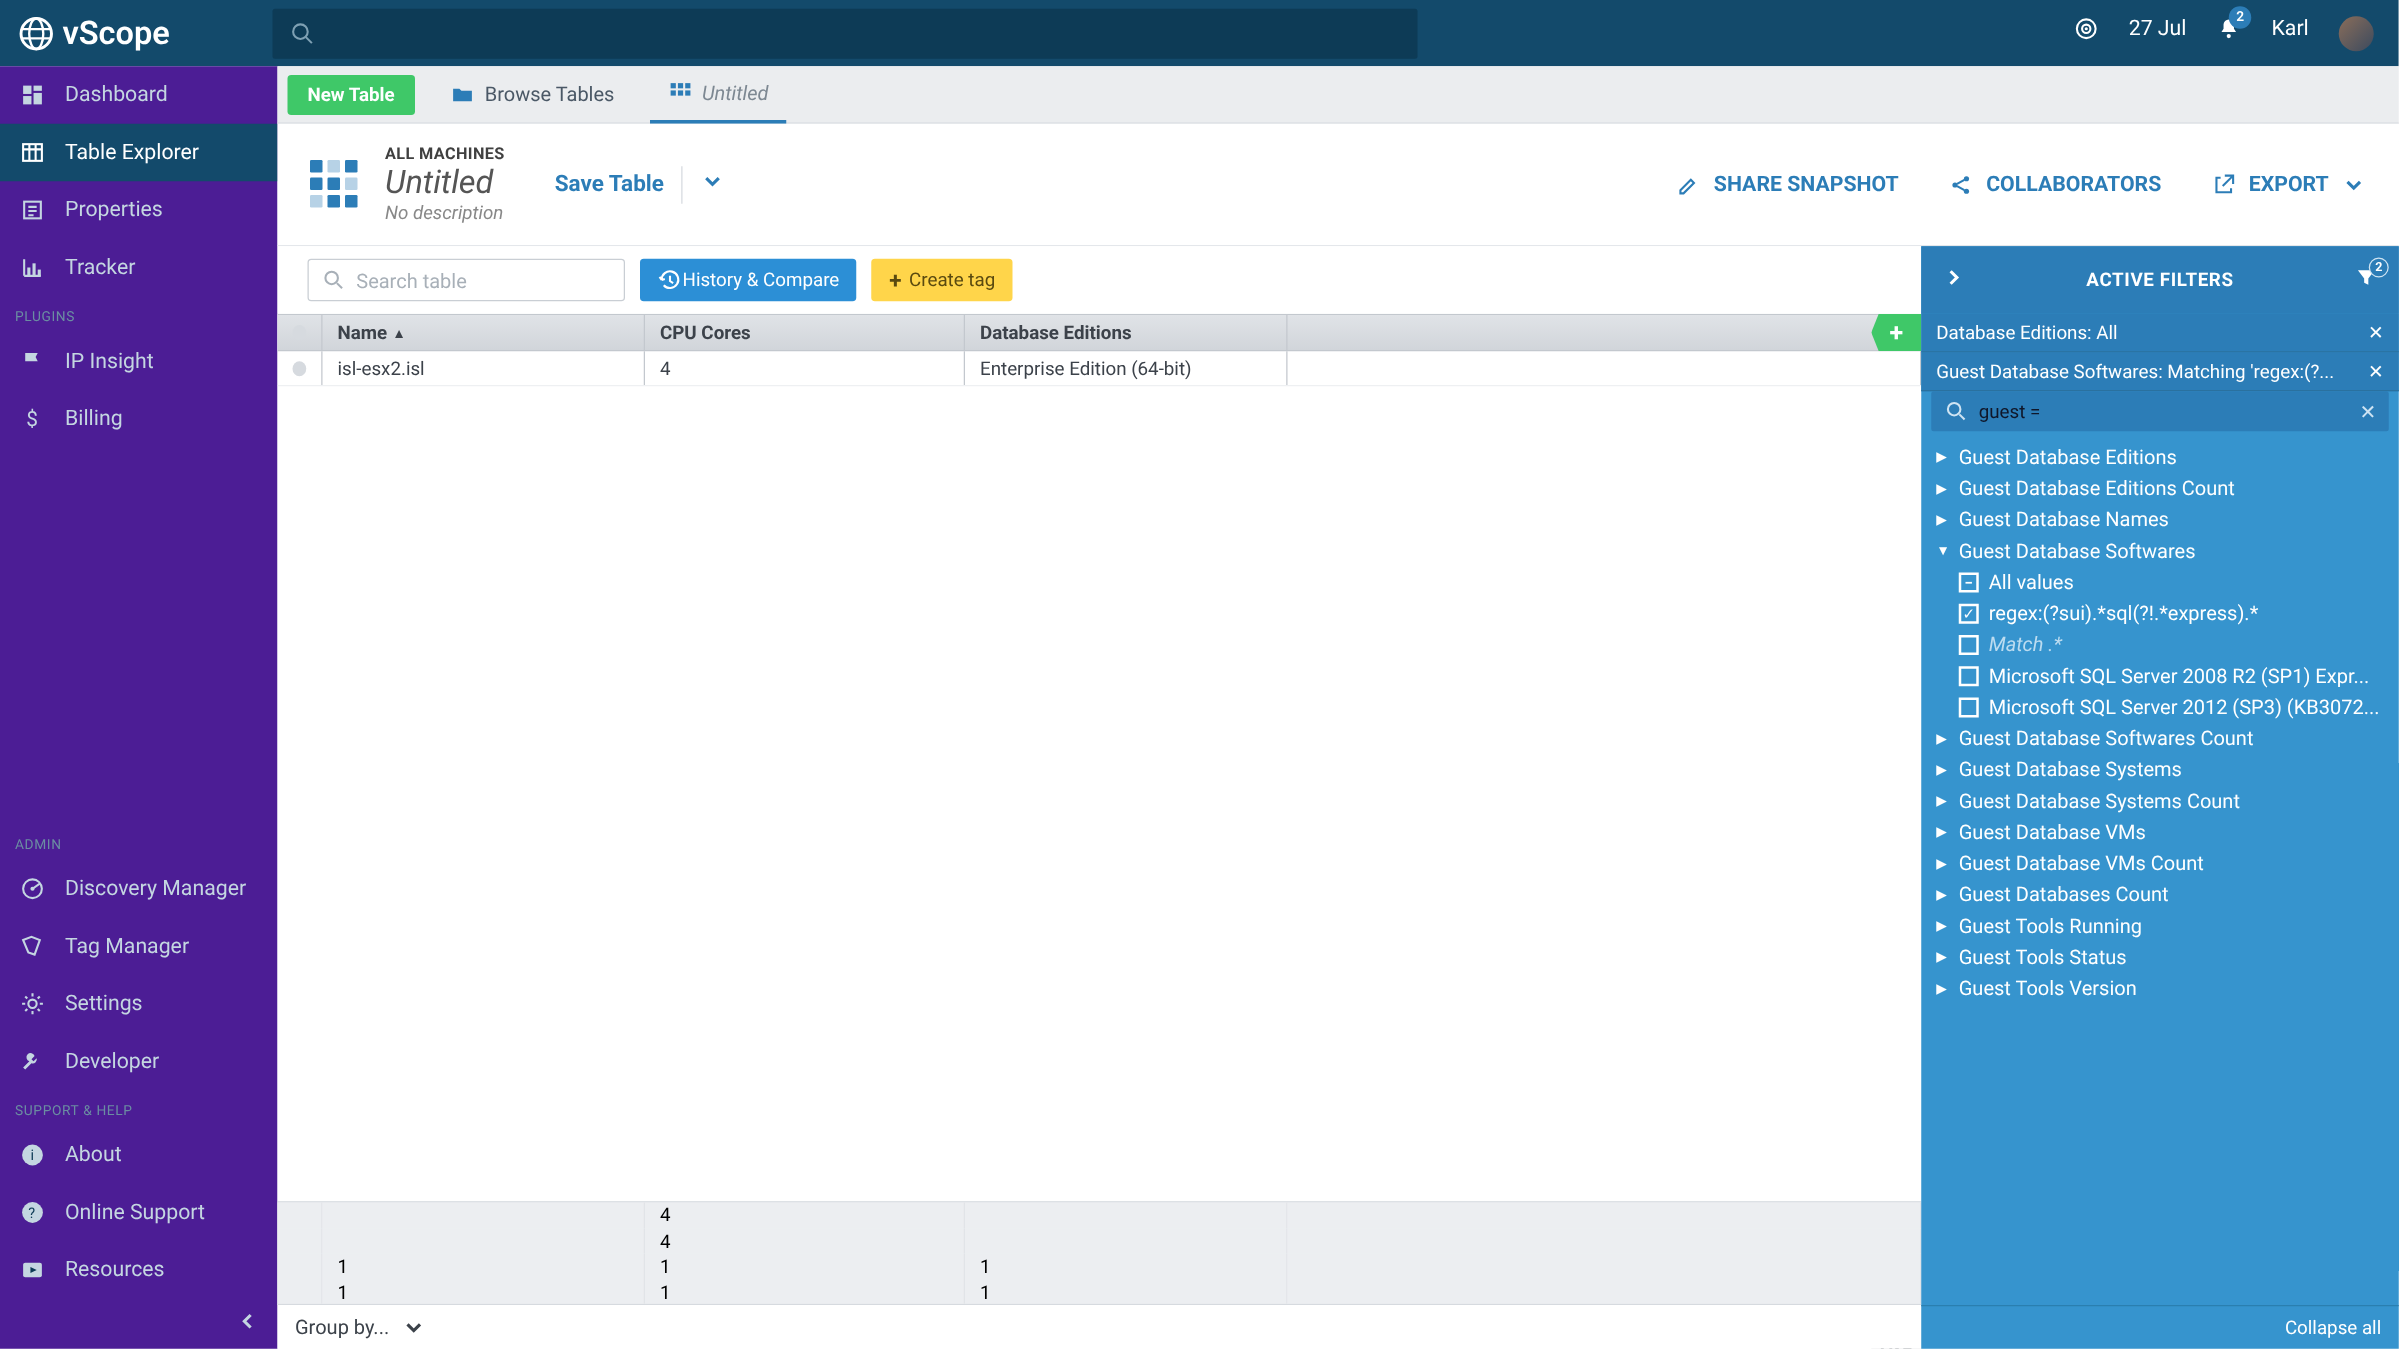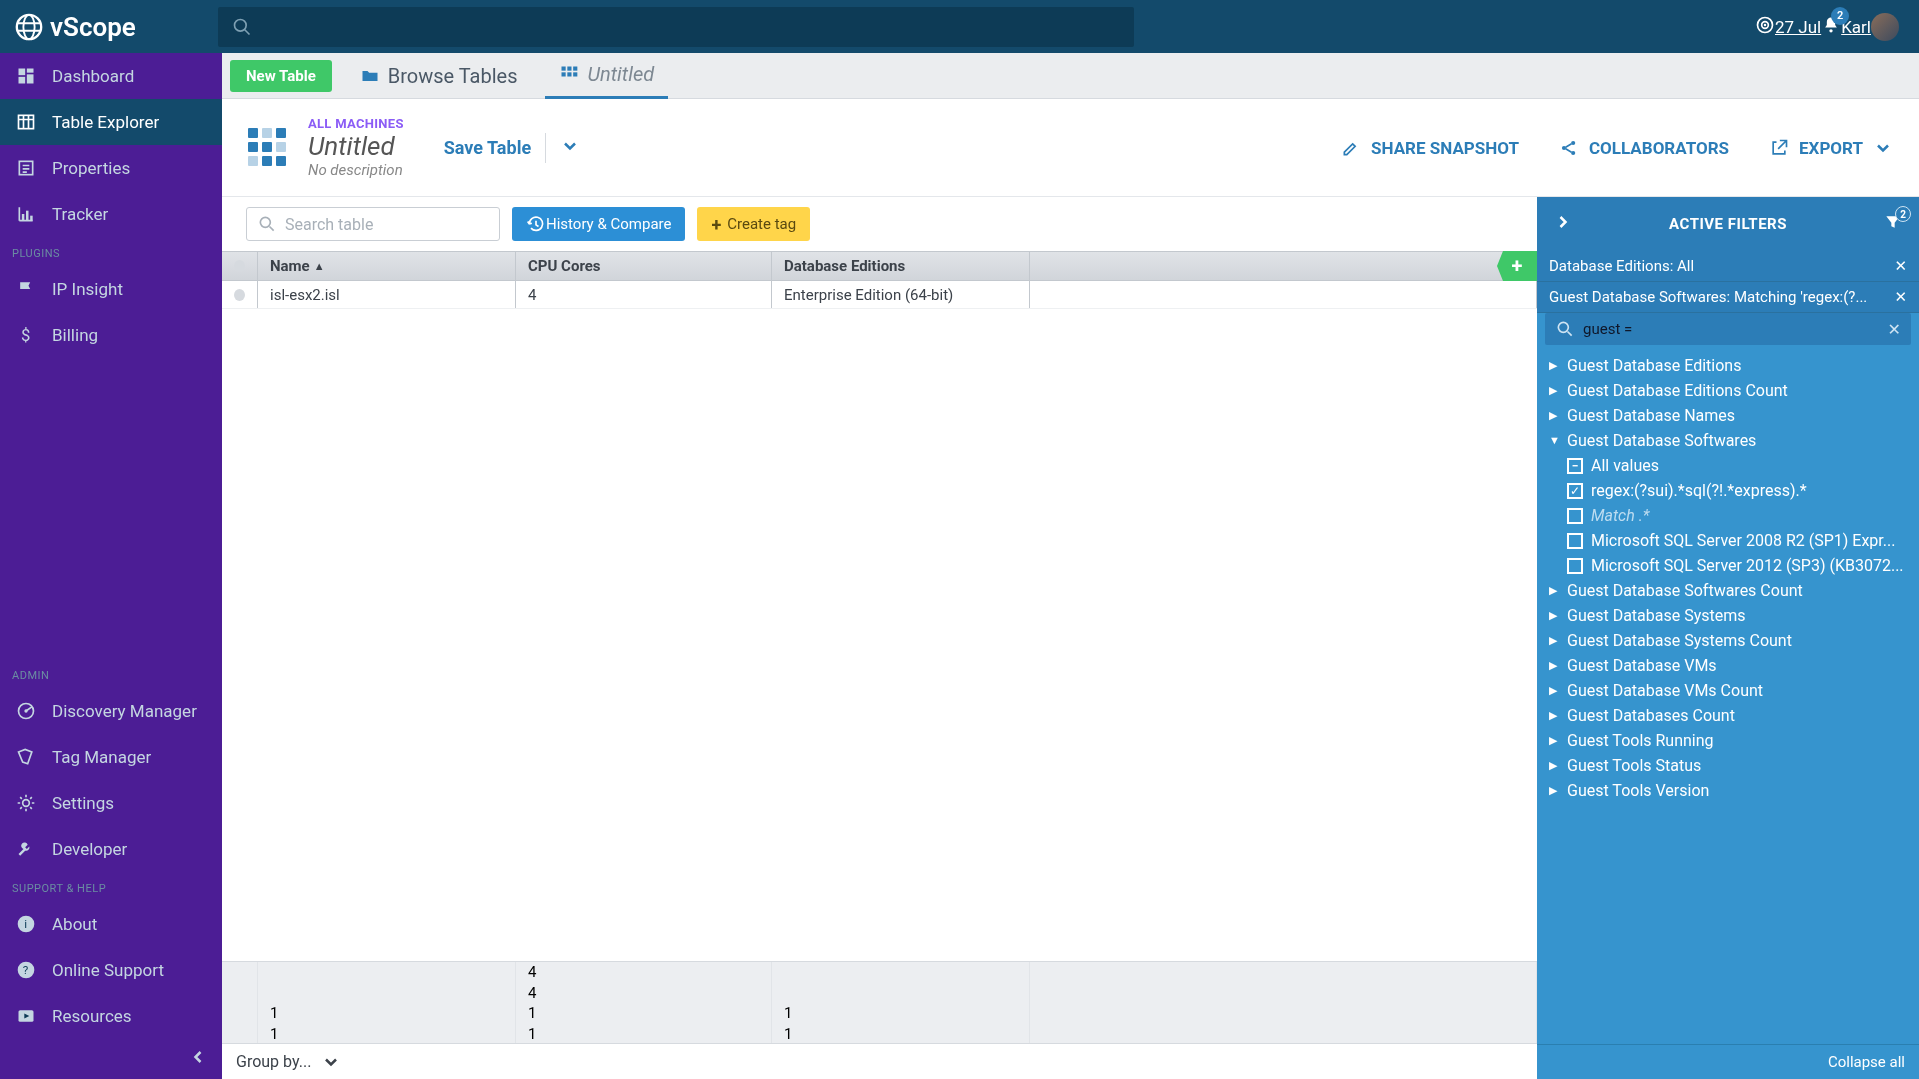--- a/index.html
+++ b/index.html
@@ -5,48 +5,48 @@
 * { box-sizing: border-box; margin: 0; padding: 0; font-family: -apple-system, BlinkMacSystemFont, "Segoe UI", Roboto, Helvetica, Arial, sans-serif; }
 html, body { width: 1919px; height: 1079px; overflow: hidden; background: #fff; }
 
 
 .topbar { height: 53px; background: #134a6b; display: flex; align-items: center; color: #fff; }
 .logo { display: flex; align-items: center; gap: 6px; padding: 0 14px; width: 222px; font-size: 26px; font-weight: 600; }
 .logo svg { width: 30px; height: 30px; }
 .searchbox { flex: 0 0 916px; height: 40px; background: #0d3b56; border-radius: 2px; display: flex; align-items: center; padding: 0 14px; gap: 12px; margin-left: -4px; }
 .searchbox input { flex: 1; background: transparent; border: none; outline: none; color: #cfe0ea; font-size: 18px; font-style: italic; }
 .searchbox input::placeholder { color: #7ea0b3; }
-.topbar-right { margin-left: auto; display: flex; align-items: center; padding-right: 20px; font-size: 17px; text-decoration: underline; }
+.topbar-right { margin-left: auto; display: flex; gap: 24px; padding-right: 20px; font-size: 17px; }
 .bell-wrap { position: relative; }
 .bell-badge { position: absolute; top: -8px; right: -8px; background: #2c7db7; color: #fff; width: 18px; height: 18px; border-radius: 50%; font-size: 11px; display: flex; align-items: center; justify-content: center; font-weight: 600; }
 .avatar { width: 28px; height: 28px; border-radius: 50%; background: linear-gradient(135deg,#8a6d5a,#3c4a5e); display:inline-block; }
 
 
 .sidebar { position: absolute; left: 0; top: 53px; bottom: 0; width: 222px; background: #4c1d95; color: #c4d6e1; display: flex; flex-direction: column; font-size: 17px; }
 .nav-item { display: flex; align-items: center; gap: 16px; padding: 13px 16px; cursor: pointer; }
 .nav-item.active { background: #134a6b; color: #fff; }
 .nav-section { padding: 10px 12px 6px; font-size: 11px; letter-spacing: .5px; color: #6b8da2; text-transform: uppercase; }
 .sidebar .spacer { flex: 1; }
 .sidebar-collapse { display:flex; justify-content:flex-end; padding:8px 14px 12px; }
 .ico { width: 20px; height: 20px; display:inline-flex; align-items:center; justify-content:center; flex-shrink:0; fill: currentColor; }
 
 
 .subtabs { position: absolute; left: 222px; right: 0; top: 53px; height: 46px; background: #ebedef; border-bottom: 1px solid #d6dadf; display: flex; align-items: center; gap: 14px; padding-left: 8px; }
 .btn-newtable { background: #3fc868; color: #fff; border: none; border-radius: 3px; font-weight: 700; height: 32px; padding: 0 16px; font-size: 15px; cursor:pointer; }
-.tab { display: flex; align-items: center; gap: 8px; height: 46px; padding: 0 14px; font-size: 20px; color: #4a5866; cursor:pointer;text-align:center; }
+.tab { display: flex; align-items: center; gap: 8px; height: 46px; padding: 0 14px; font-size: 16px; color: #4a5866; cursor:pointer;text-align:center; }
 .tab.active { border-bottom: 3px solid #2c7db7; color: #7d8892; font-style: italic; }
 .tab .ico { color: #2c7db7; }
 
 
 .table-head { position: absolute; left: 222px; right: 0; top: 99px; height: 98px; background: #fff; border-bottom: 1px solid #e4e7eb; display: flex; align-items: center; padding: 0 26px; }
 .th-logo { width: 40px; height: 40px; display: grid; grid-template-columns: repeat(3,10px); grid-template-rows: repeat(3,10px); gap: 4px; }
 .th-logo span { background:#2c7db7; border-radius:1px; }
 .th-logo span.dim { background:#b7d2e6; }
 .th-titles { margin-left: 20px; }
-.th-crumb { color: #8b5cf6; font-weight: 700; font-size: 13px; letter-spacing:.3px; }
+.th-crumb { color: #404040; font-weight: 700; font-size: 13px; letter-spacing:.3px; }
 .th-title { font-size: 26px; font-style: italic; color: #555; }
 .th-desc { font-size: 15px; font-style: italic; color: #888; }
 .th-save { display:flex; align-items:center; gap:10px; margin-left: 40px; color:#2c7db7; font-weight:700; font-size:18px; }
 .th-save .divider { width:1px; height:30px; background:#d6dadf; margin:0 4px; }
 .th-actions { margin-left:auto; display:flex; gap:40px; color:#2c7db7; font-weight:700; font-size:17px; }
 .th-action { display:flex; align-items:center; gap:10px; cursor:pointer; }
 
 
 .toolbar { position:absolute; left:222px; right:382px; top:197px; height:54px; display:flex; align-items:center; gap:12px; padding:0 24px; background:#fff; }
 .tb-search { width:254px; height:34px; border:1px solid #c9ced4; border-radius:3px; display:flex; align-items:center; padding:0 10px; gap:8px; }

